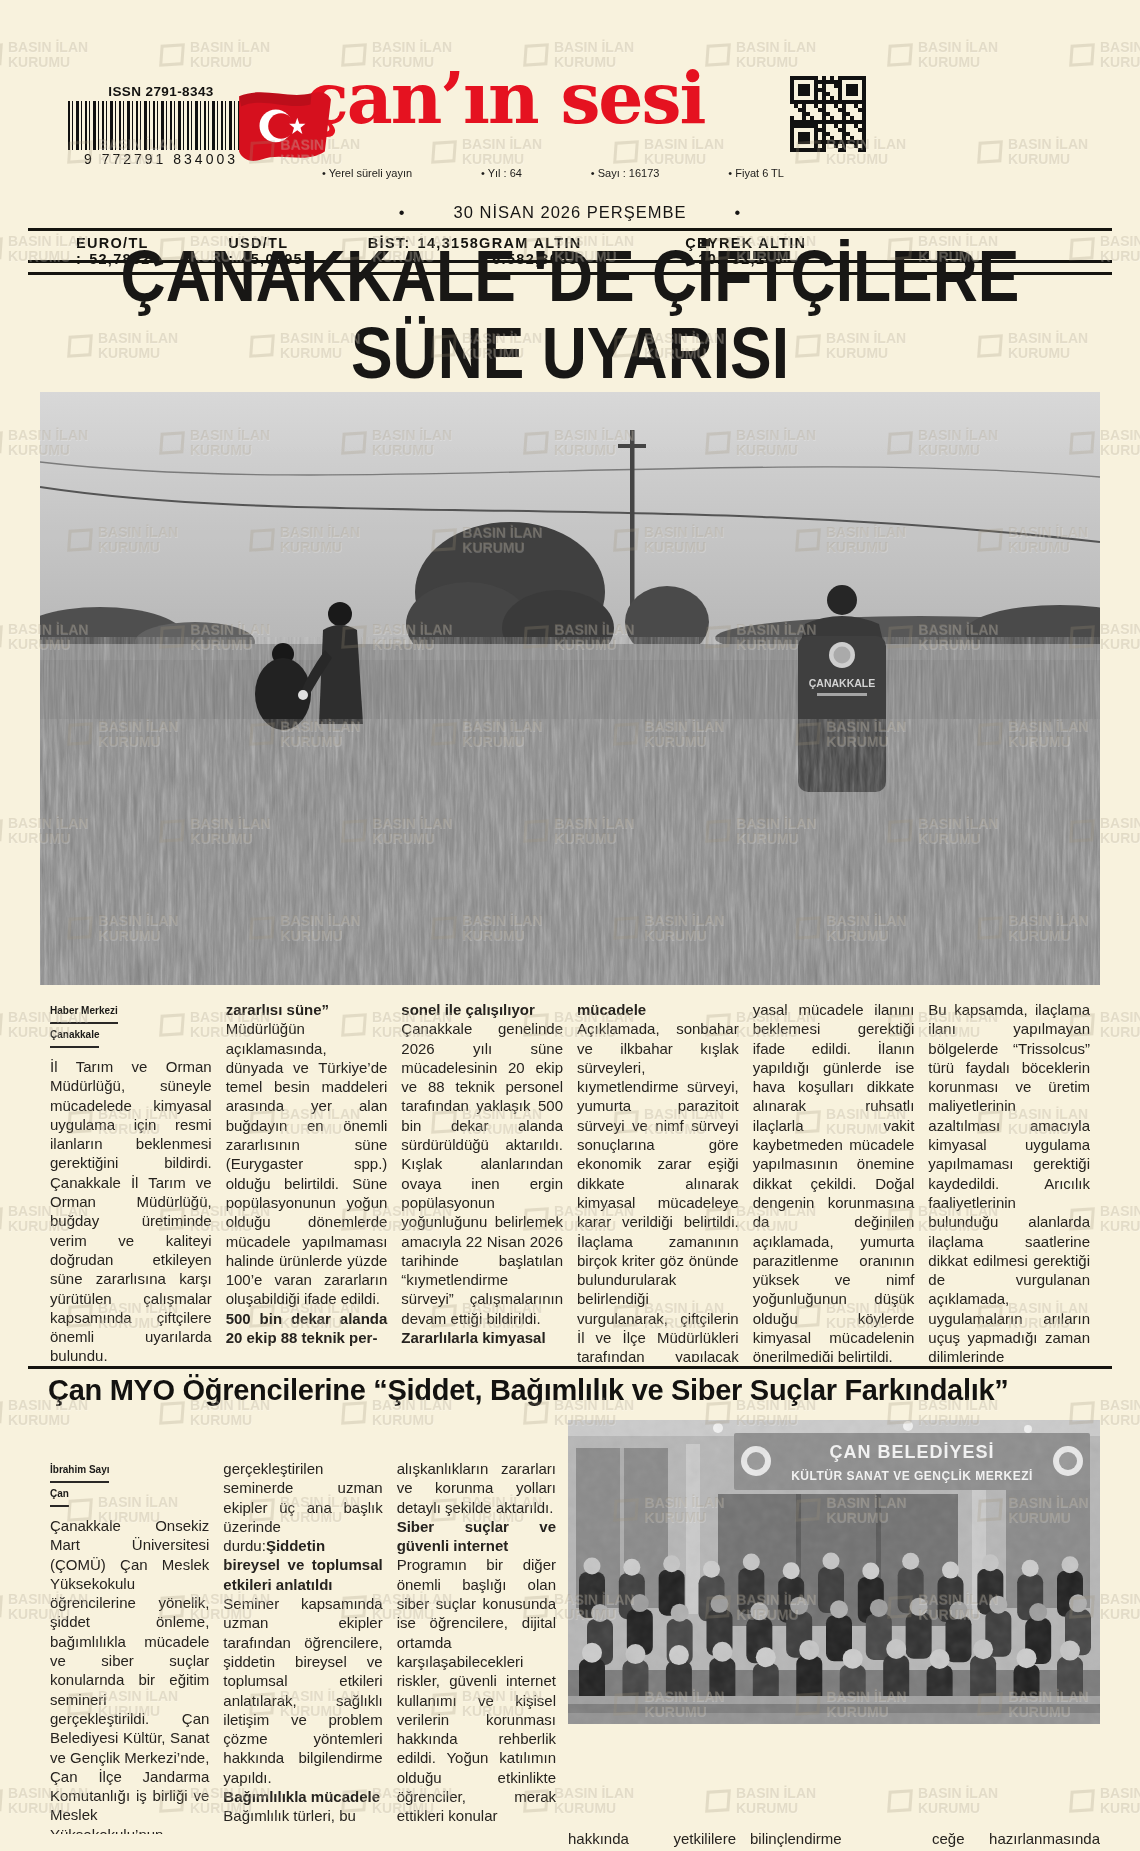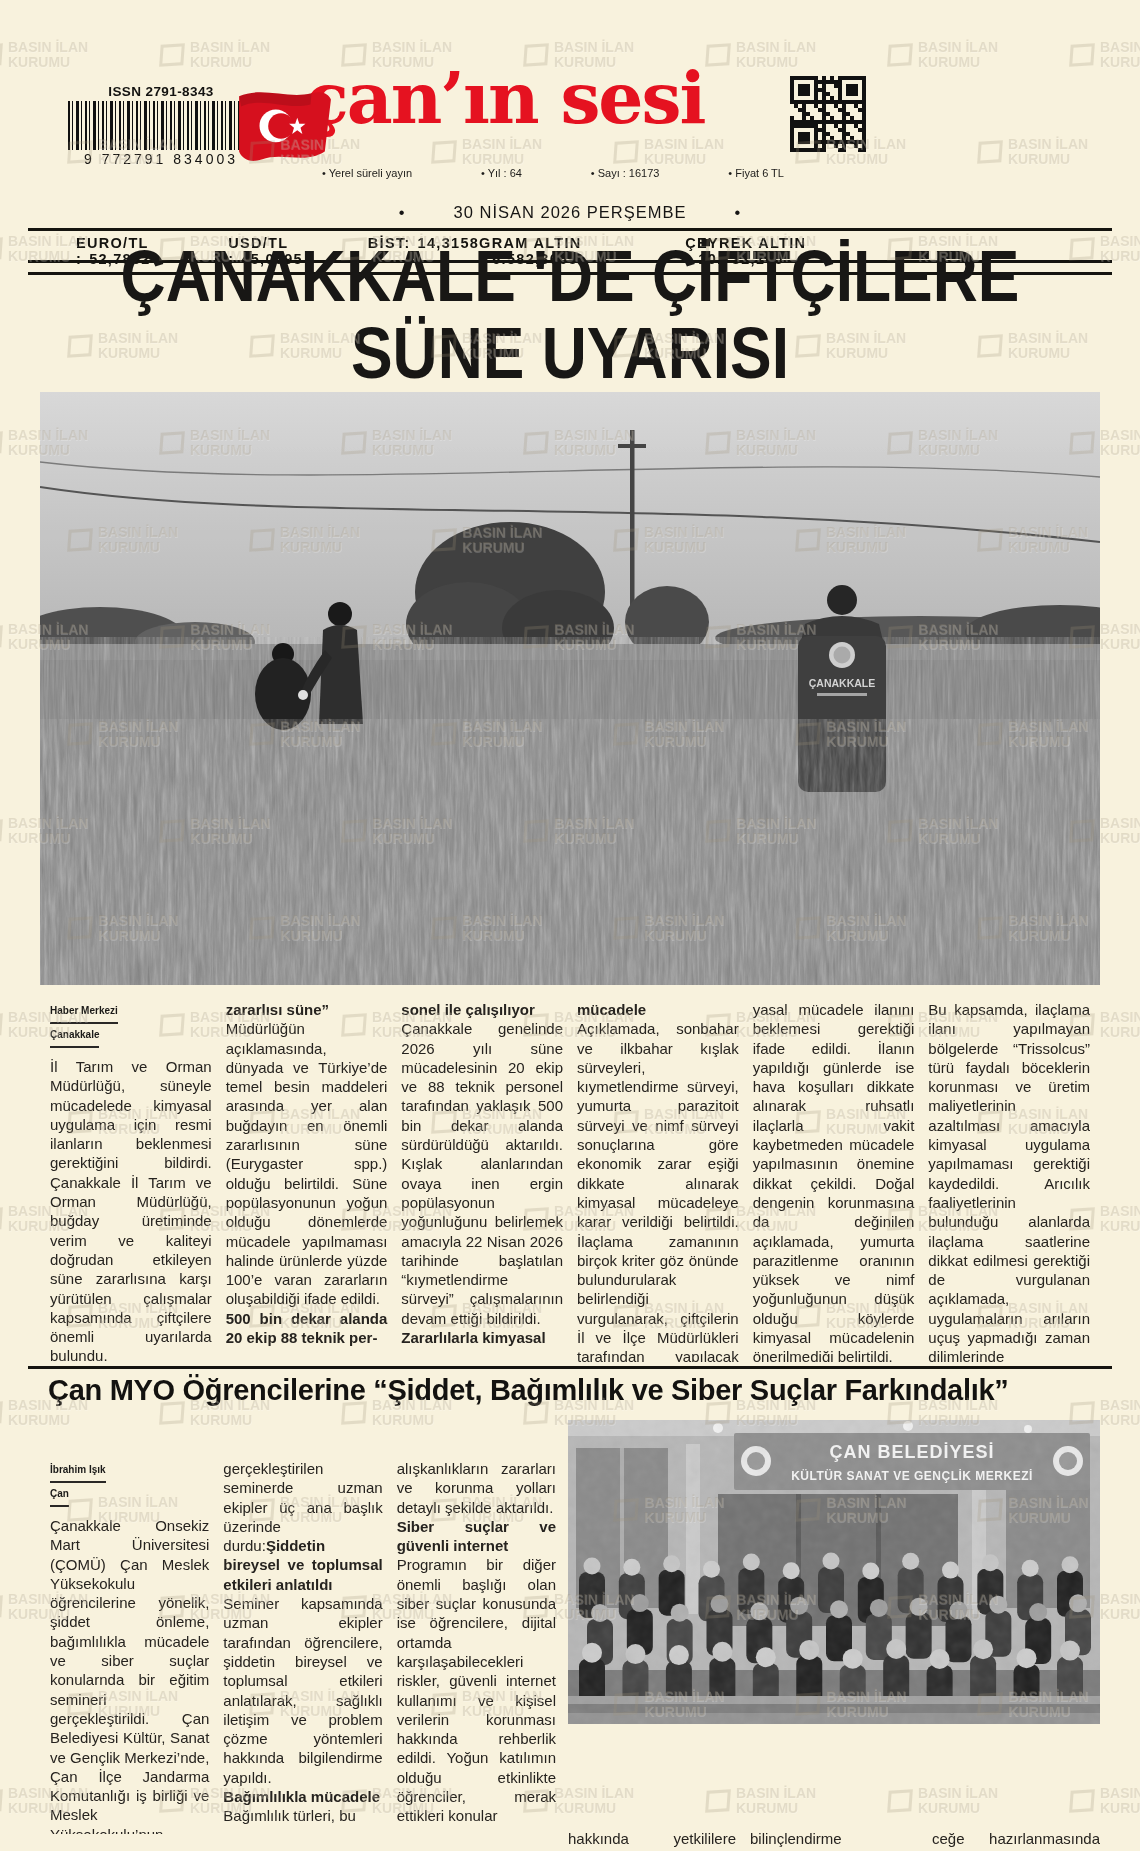--- a/index.html
+++ b/index.html
@@ -301,21 +301,21 @@
     </div>
 
   <div id="rule3" class="rule"></div>
 
   <div id="h2">
     <div>Çan MYO Öğrencilerine “Şiddet, Bağımlılık ve Siber Suçlar Farkındalık”</div>
   </div>
 
   <div id="a2cols" class="cols">
       <div class="col"><div class="bylines">
-          <div class="byline"><span>İbrahim Işık</span></div>
+          <div class="byline"><span>İbrahim Sayı</span></div>
           <div class="byline"><span>Çan</span></div>
         </div><span>Çanakkale Onsekiz Mart Üniversitesi (ÇOMÜ) Çan Meslek Yüksekokulu öğrencilerine yönelik, şiddet önleme, bağımlılıkla mücadele ve siber suçlar konularnda bir eğitim semineri gerçekleştirildi. Çan Belediyesi Kültür, Sanat ve Gençlik Merkezi’nde, Çan İlçe Jandarma Komutanlığı iş birliği ve Meslek Yüksekokulu’nun katkılarıyla</span></div>
       <div class="col"><span>gerçekleştirilen seminerde uzman ekipler üç ana başlık üzerinde durdu:</span><span class="b">Şiddetin bireysel ve toplumsal etkileri anlatıldı</span><br><span>Seminer kapsamında uzman ekipler tarafından öğrencilere, şiddetin bireysel ve toplumsal etkileri anlatılarak, sağlıklı iletişim ve problem çözme yöntemleri hakkında bilgilendirme yapıldı.</span><br><span class="b">Bağımlılıkla mücadele</span><br><span>Bağımlılık türleri, bu</span></div>
       <div class="col"><span>alışkanlıkların zararları ve korunma yolları detaylı şekilde aktarıldı.</span><br><span class="b">Siber suçlar ve güvenli internet</span><br><span>Programın bir diğer önemli başlığı olan siber suçlar konusunda ise öğrencilere, dijital ortamda karşılaşabilecekleri riskler, güvenli internet kullanımı ve kişisel verilerin korunması hakkında rehberlik edildi. Yoğun katılımın olduğu etkinlikte öğrenciler, merak ettikleri konular</span></div>
     </div>
 
   <svg id="photo2" class="photo" width="532" height="304" viewBox="0 0 532 304" preserveAspectRatio="none">
     <defs>
       <filter id="grainTex" x="-5%" y="-5%" width="110%" height="110%">
         <feTurbulence type="fractalNoise" baseFrequency="0.09 0.09" numOctaves="2" seed="4"></feTurbulence>

